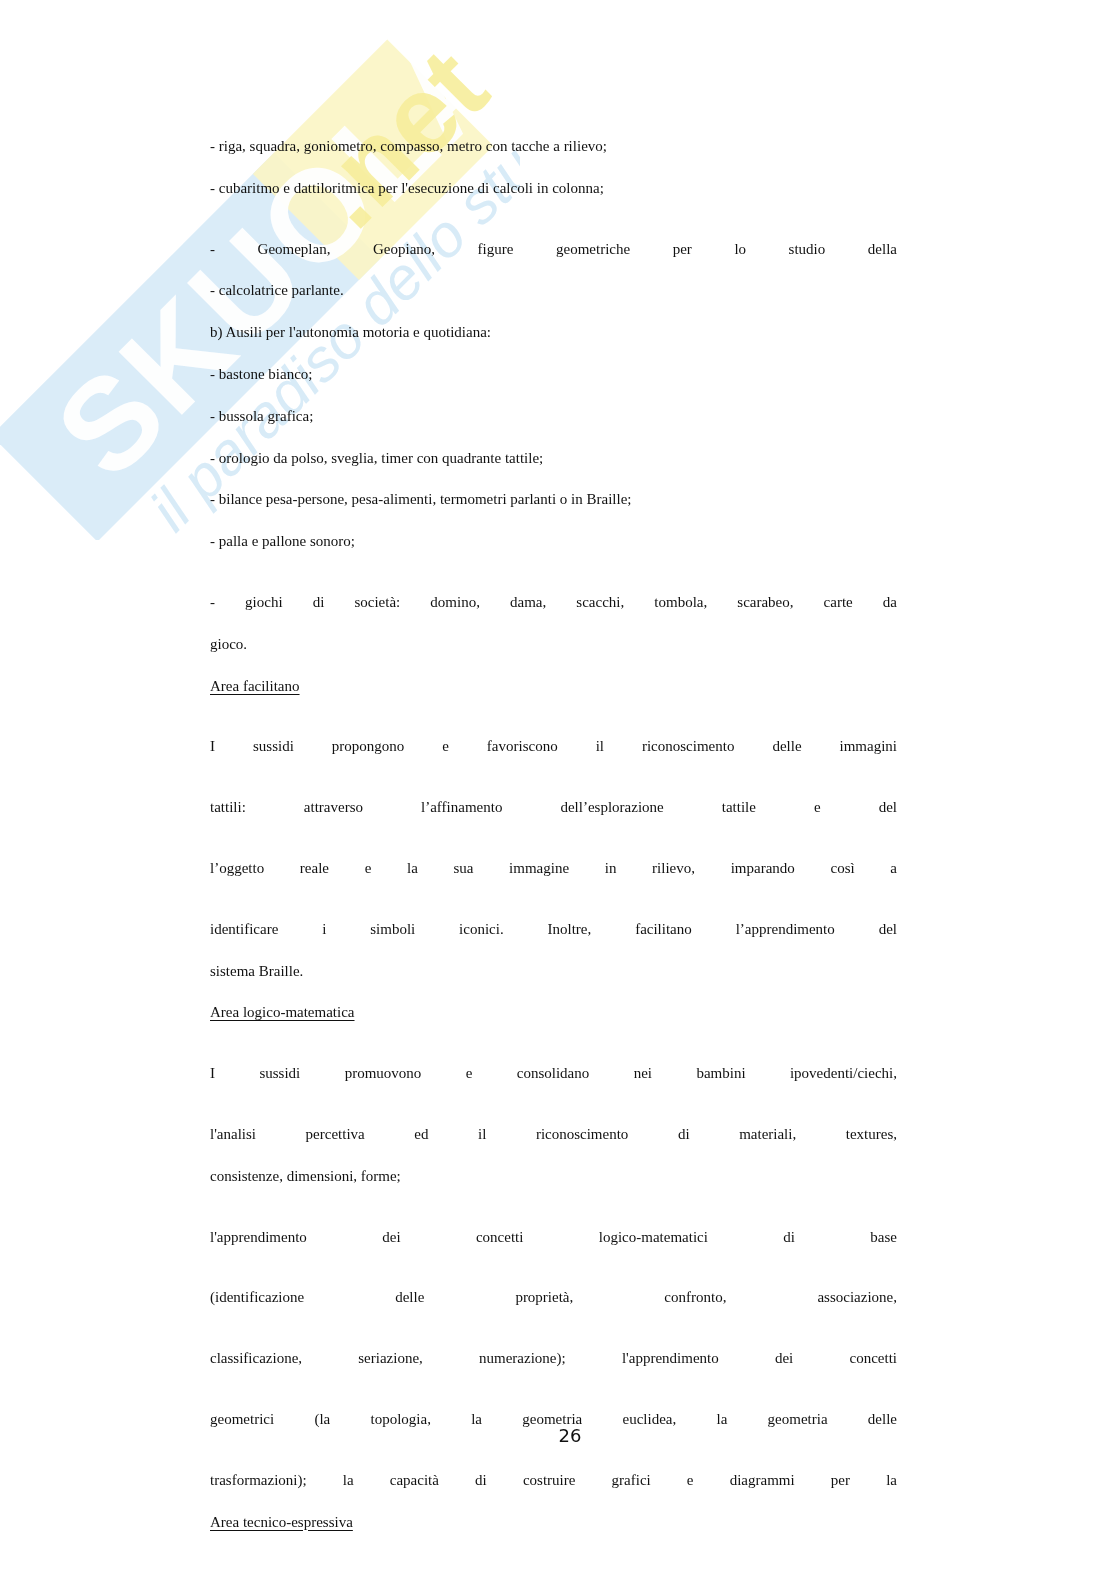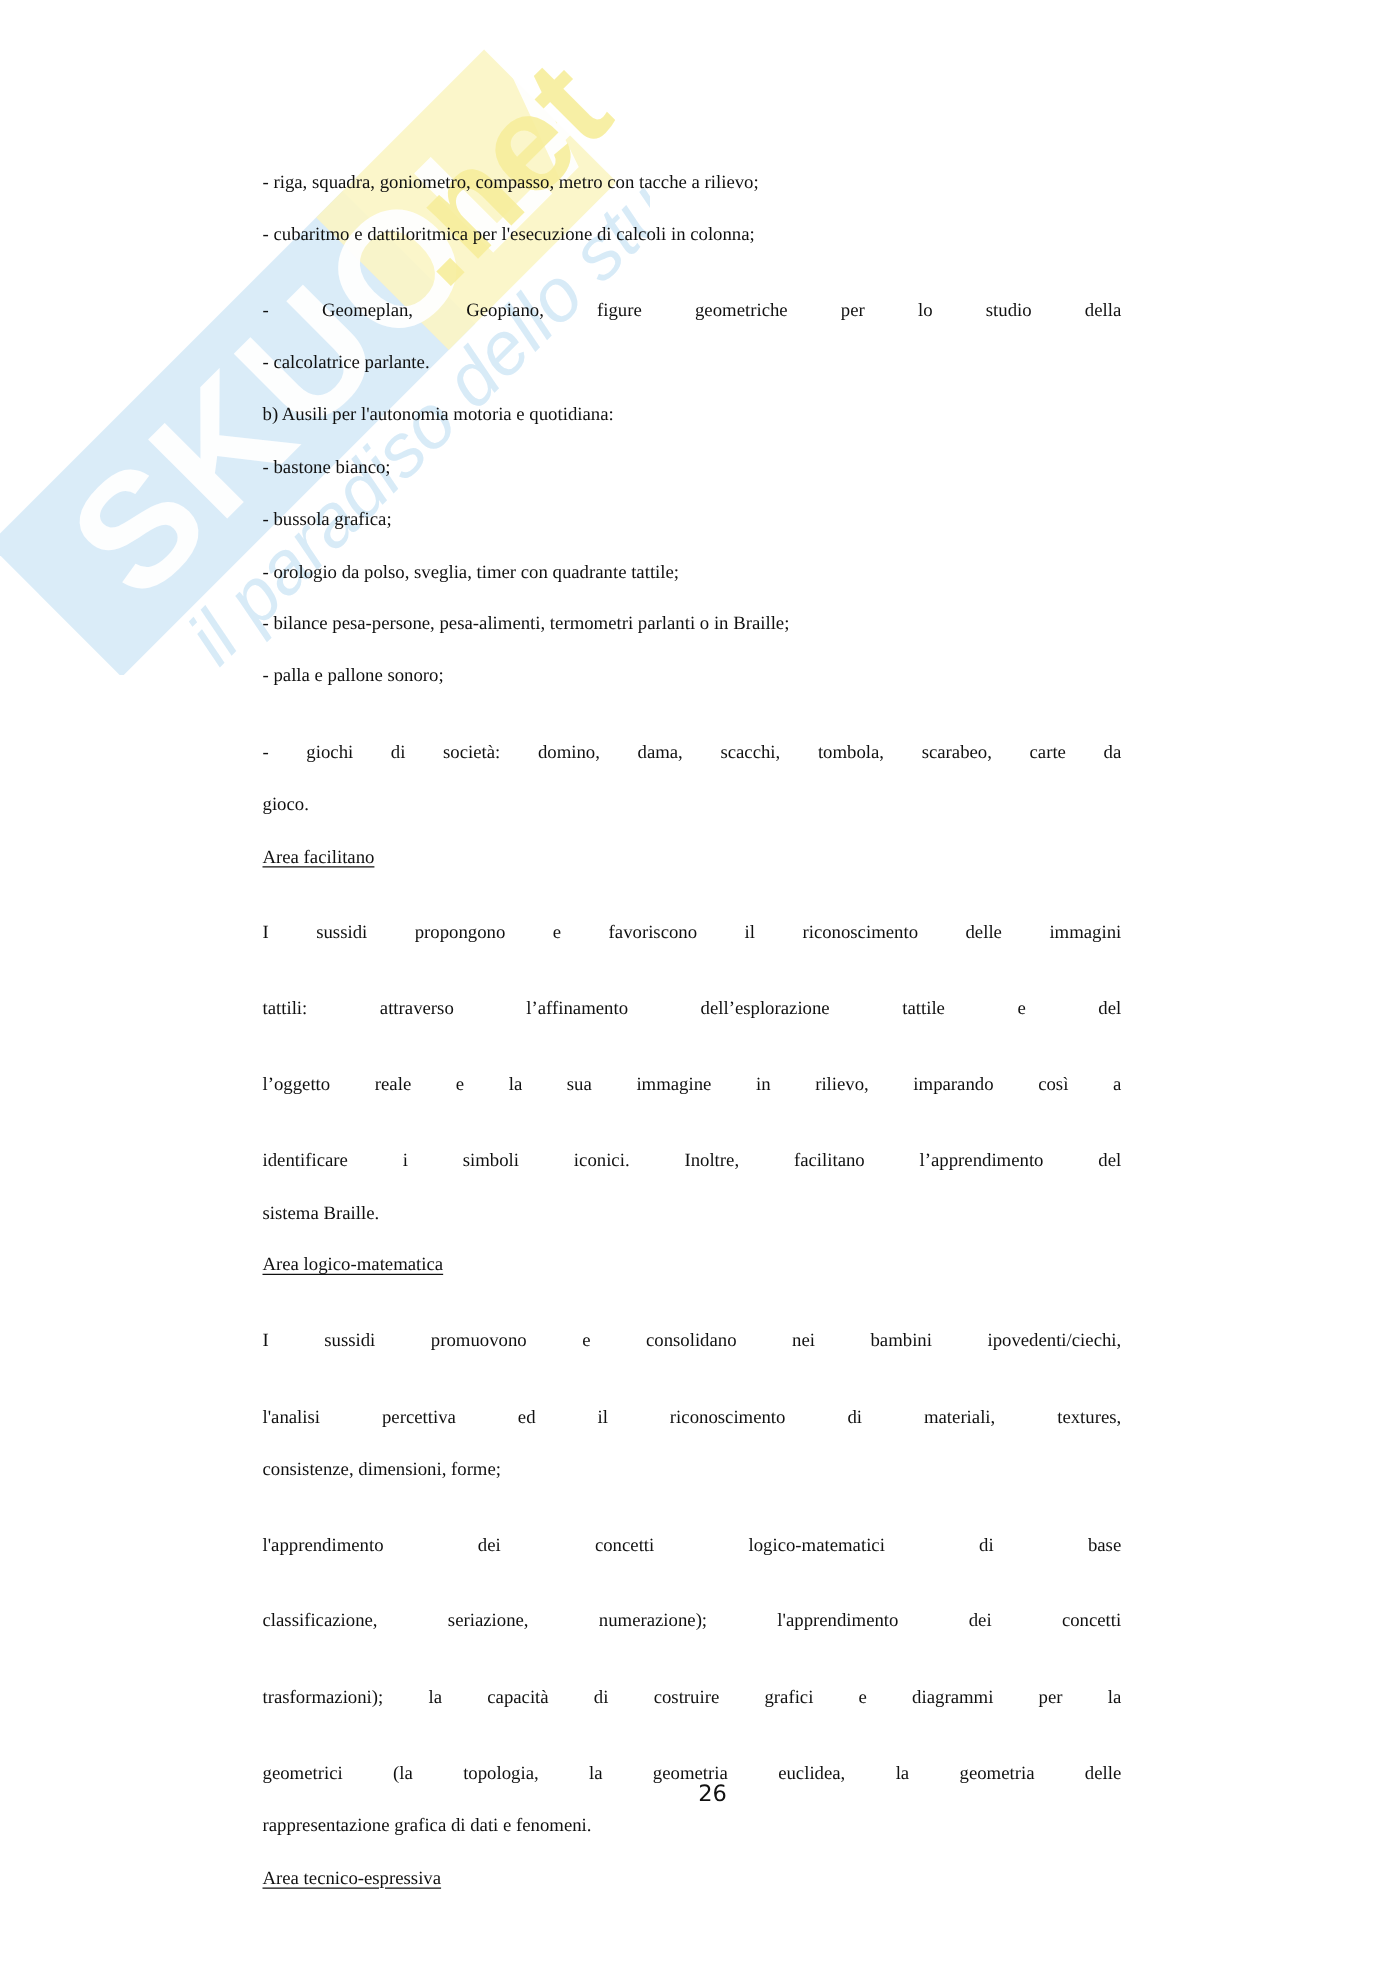--- a/index.html
+++ b/index.html
@@ -61,22 +61,22 @@
     <div class="line just">tattili: attraverso l’affinamento dell’esplorazione tattile e del</div>
     <div class="line just">l’oggetto reale e la sua immagine in rilievo, imparando così a</div>
     <div class="line just">identificare i simboli iconici. Inoltre, facilitano l’apprendimento del</div>
     <div class="line">sistema Braille.</div>
 
     <div class="line"><span class="heading">Area logico-matematica</span></div>
     <div class="line just">I sussidi  promuovono e consolidano nei bambini ipovedenti/ciechi,</div>
     <div class="line just">l'analisi percettiva ed il riconoscimento di materiali, textures,</div>
     <div class="line">consistenze, dimensioni, forme;</div>
     <div class="line just">l'apprendimento dei concetti logico-matematici di base</div>
+    <div class="line just">(identificazione delle proprietà, confronto, associazione,</div>
     <div class="line just">classificazione, seriazione, numerazione); l'apprendimento dei concetti</div>
+    <div class="line just">geometrici (la topologia, la geometria euclidea, la geometria delle</div>
     <div class="line just">trasformazioni); la capacità di costruire grafici e diagrammi per la</div>
-    <div class="line just">geometrici (la topologia, la geometria euclidea, la geometria delle</div>
-    <div class="line">rappresentazione grafica di dati e fenomeni.</div>
 
     <div class="line"><span class="heading">Area tecnico-espressiva</span></div>
   </div>
 
   <div class="pagenum">26</div>
 </div>
 
 </body></html>

